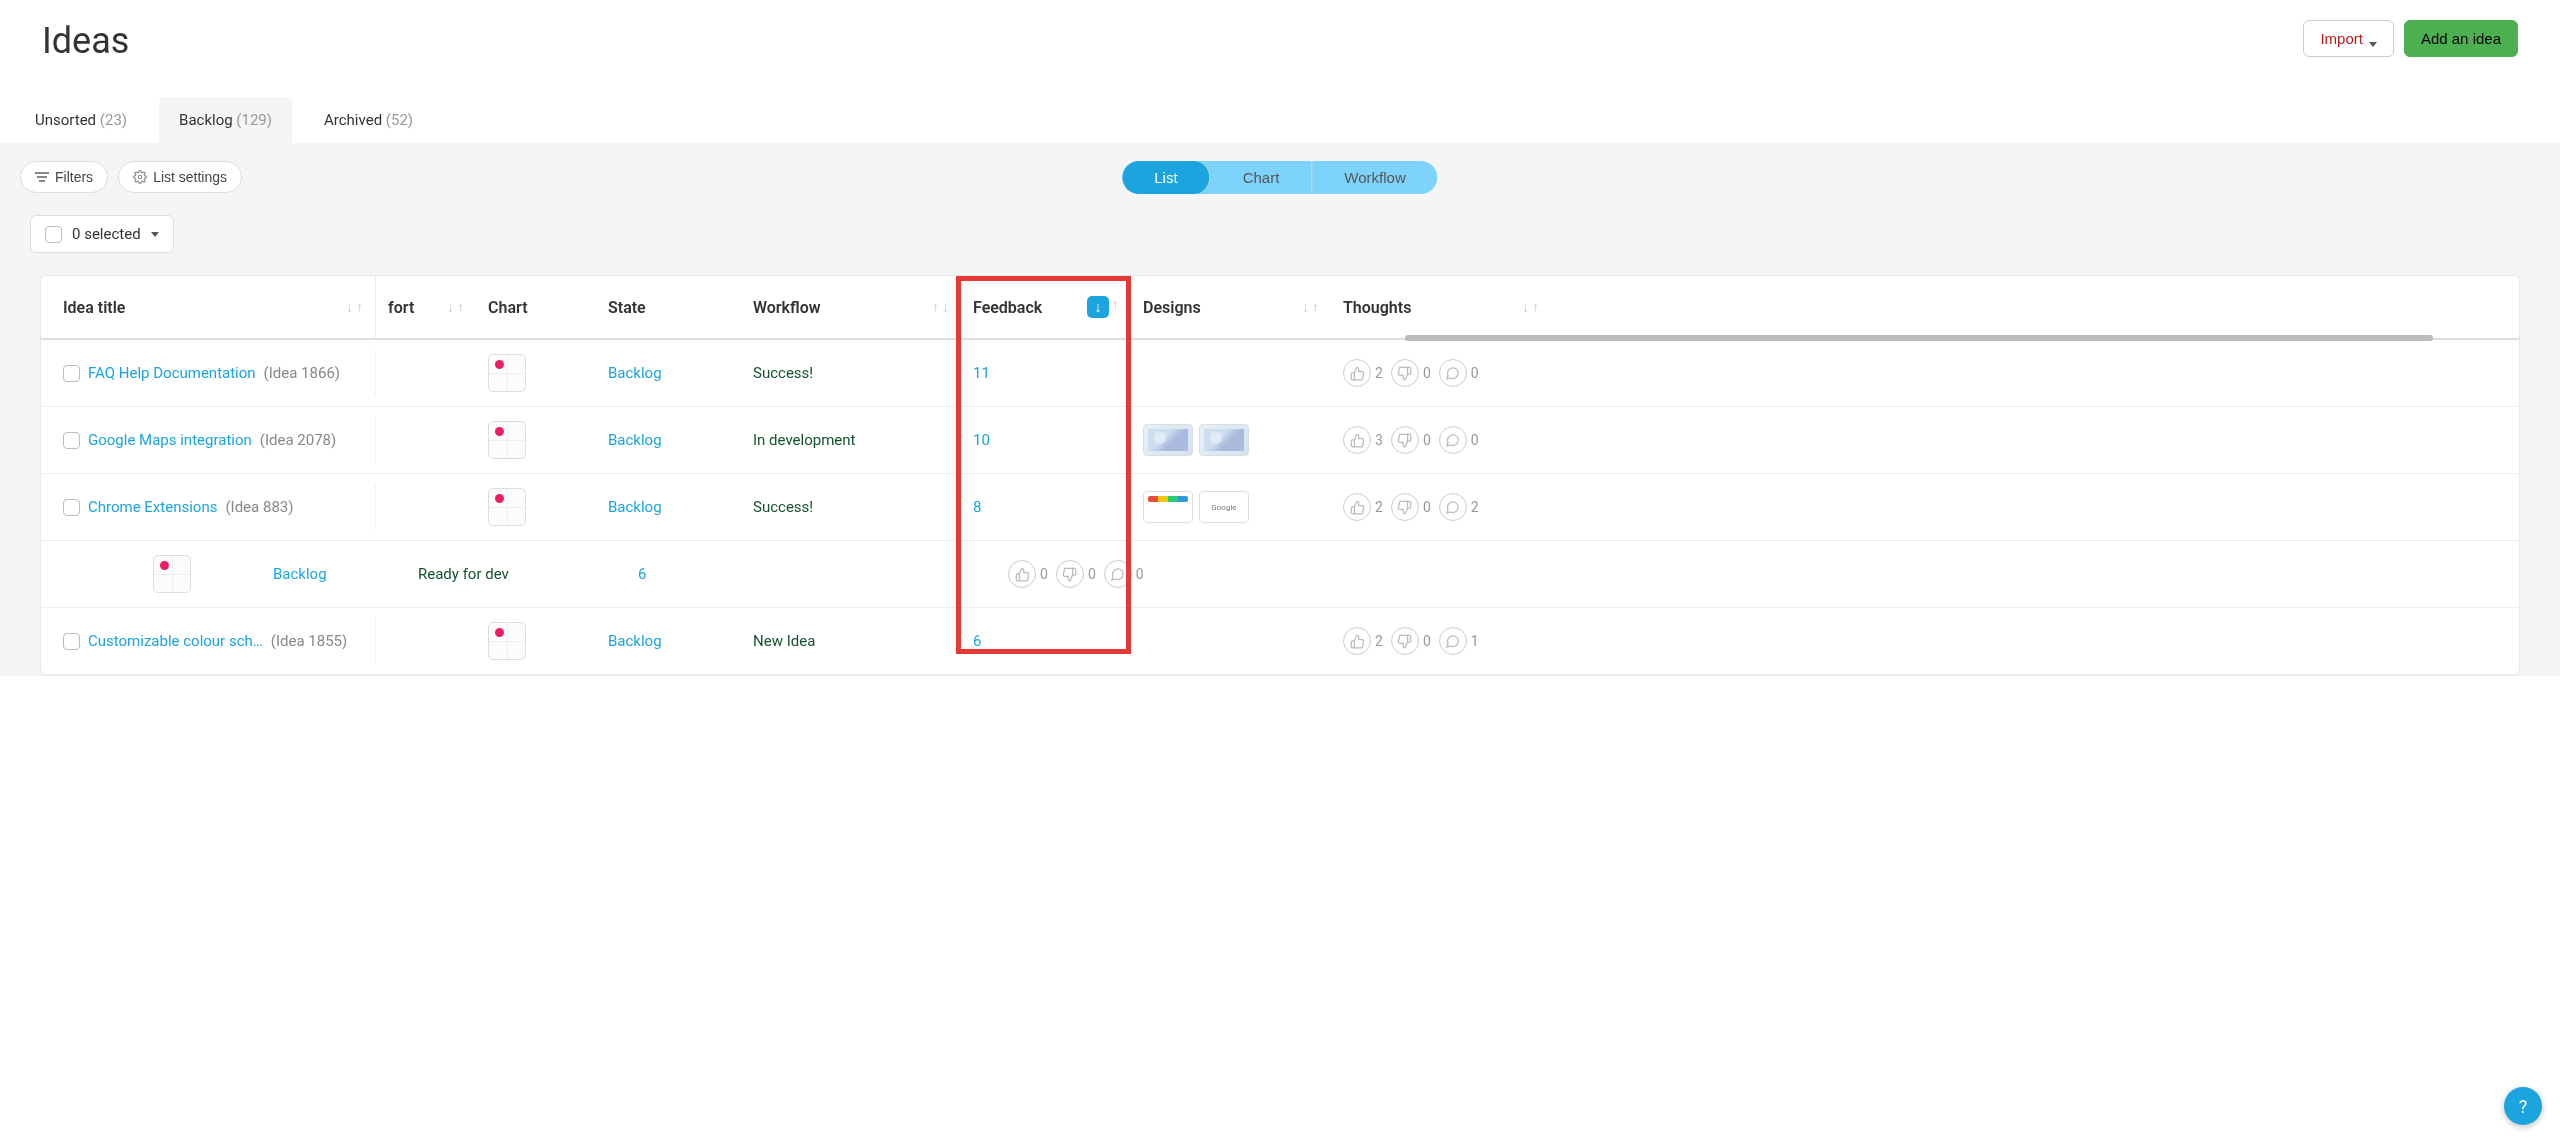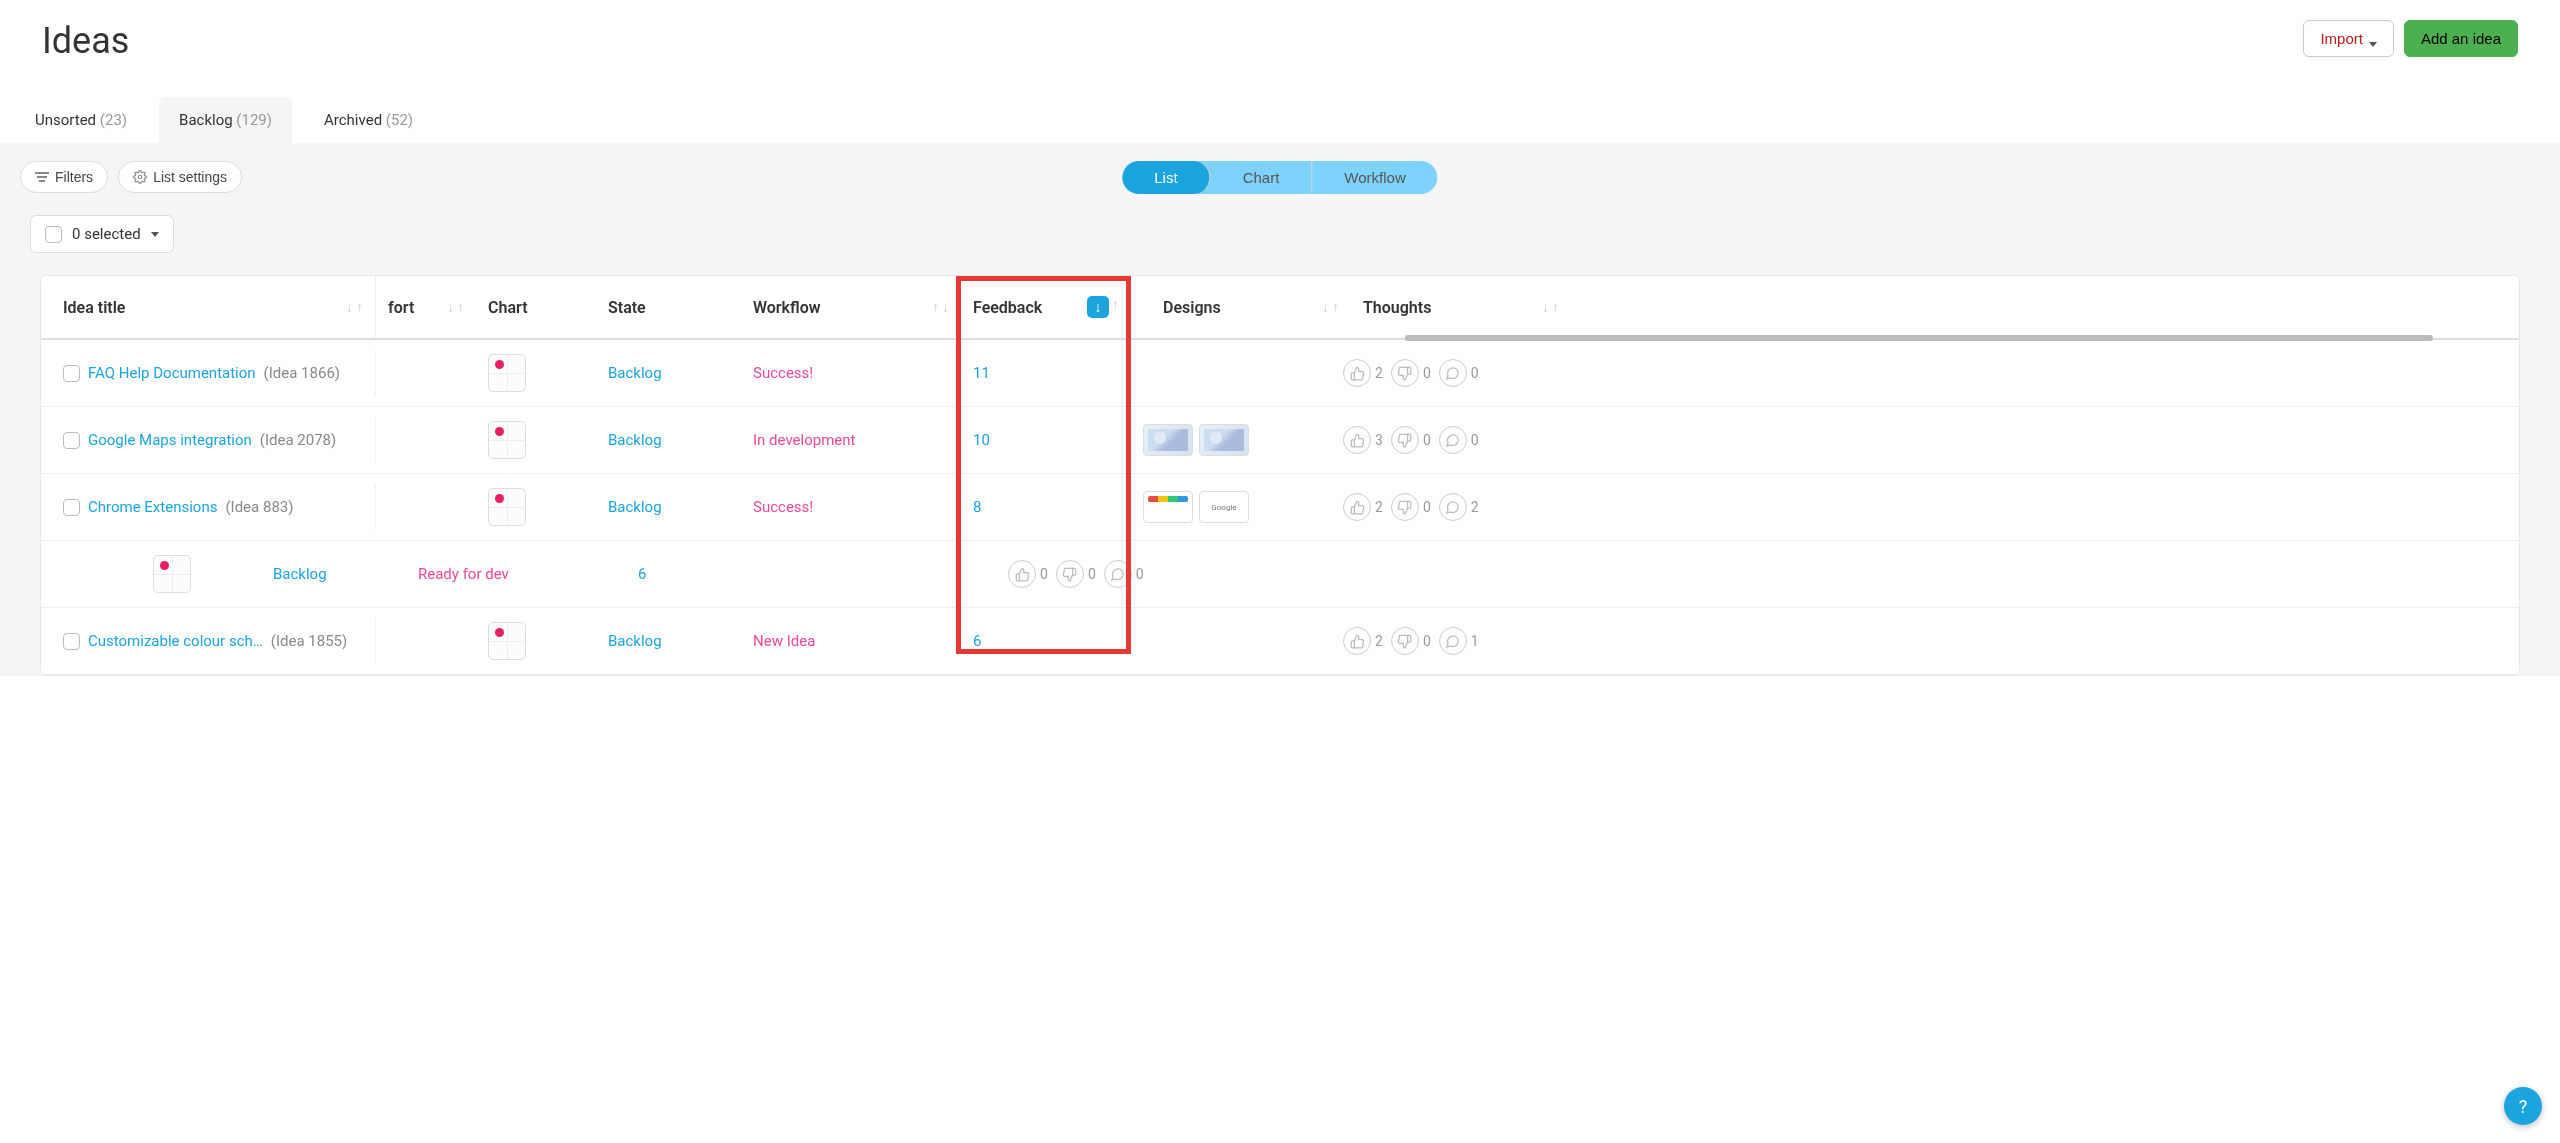--- a/index.html
+++ b/index.html
@@ -169,21 +169,21 @@
     display: inline-flex;
     align-items: center;
     justify-content: center;
   }
   .col-title { width: 335px; padding-left: 22px; border-right: 1px solid #eee; }
   .col-effort-partial { width: 100px; }
   .col-chart { width: 120px; }
   .col-state { width: 145px; }
   .col-workflow { width: 220px; }
   .col-feedback { width: 170px; }
-  .col-designs { width: 200px; margin-left: 20px; }
+  .col-designs { width: 200px; }
   .col-thoughts { width: 220px; }
 
   .hscroll-track {
     position: absolute;
     right: 0;
     bottom: -3px;
     height: 6px;
     width: calc(100% - 335px);
     background: transparent;
   }
@@ -208,21 +208,21 @@
     display: flex;
     align-items: center;
     gap: 8px;
   }
   .td-title { width: 335px; padding-left: 22px; border-right: 1px solid #f2f2f2; }
   .td-title .link { color: #1ba4de; cursor: pointer; white-space: nowrap; overflow: hidden; text-overflow: ellipsis; max-width: 190px; display: inline-block; }
   .td-title .idref { color: #888; white-space: nowrap; }
   .td-effort { width: 100px; }
   .td-chart { width: 120px; }
   .td-state { width: 145px; color: #1ba4de; cursor: pointer; }
-  .td-workflow { width: 220px; color: #ec4899; cursor: pointer; text-align: center; }
+  .td-workflow { width: 220px; color: #14532d; cursor: pointer; text-align: center; }
   .td-feedback { width: 170px; color: #1ba4de; cursor: pointer; }
   .td-designs { width: 200px; display: flex; gap: 6px; }
   .td-thoughts { width: 220px; display: flex; gap: 8px; color: #999; }
 
   .mini-quad {
     width: 38px; height: 38px;
     border: 1px solid #ddd;
     border-radius: 5px;
     position: relative;
     background: #fcfcfc;

